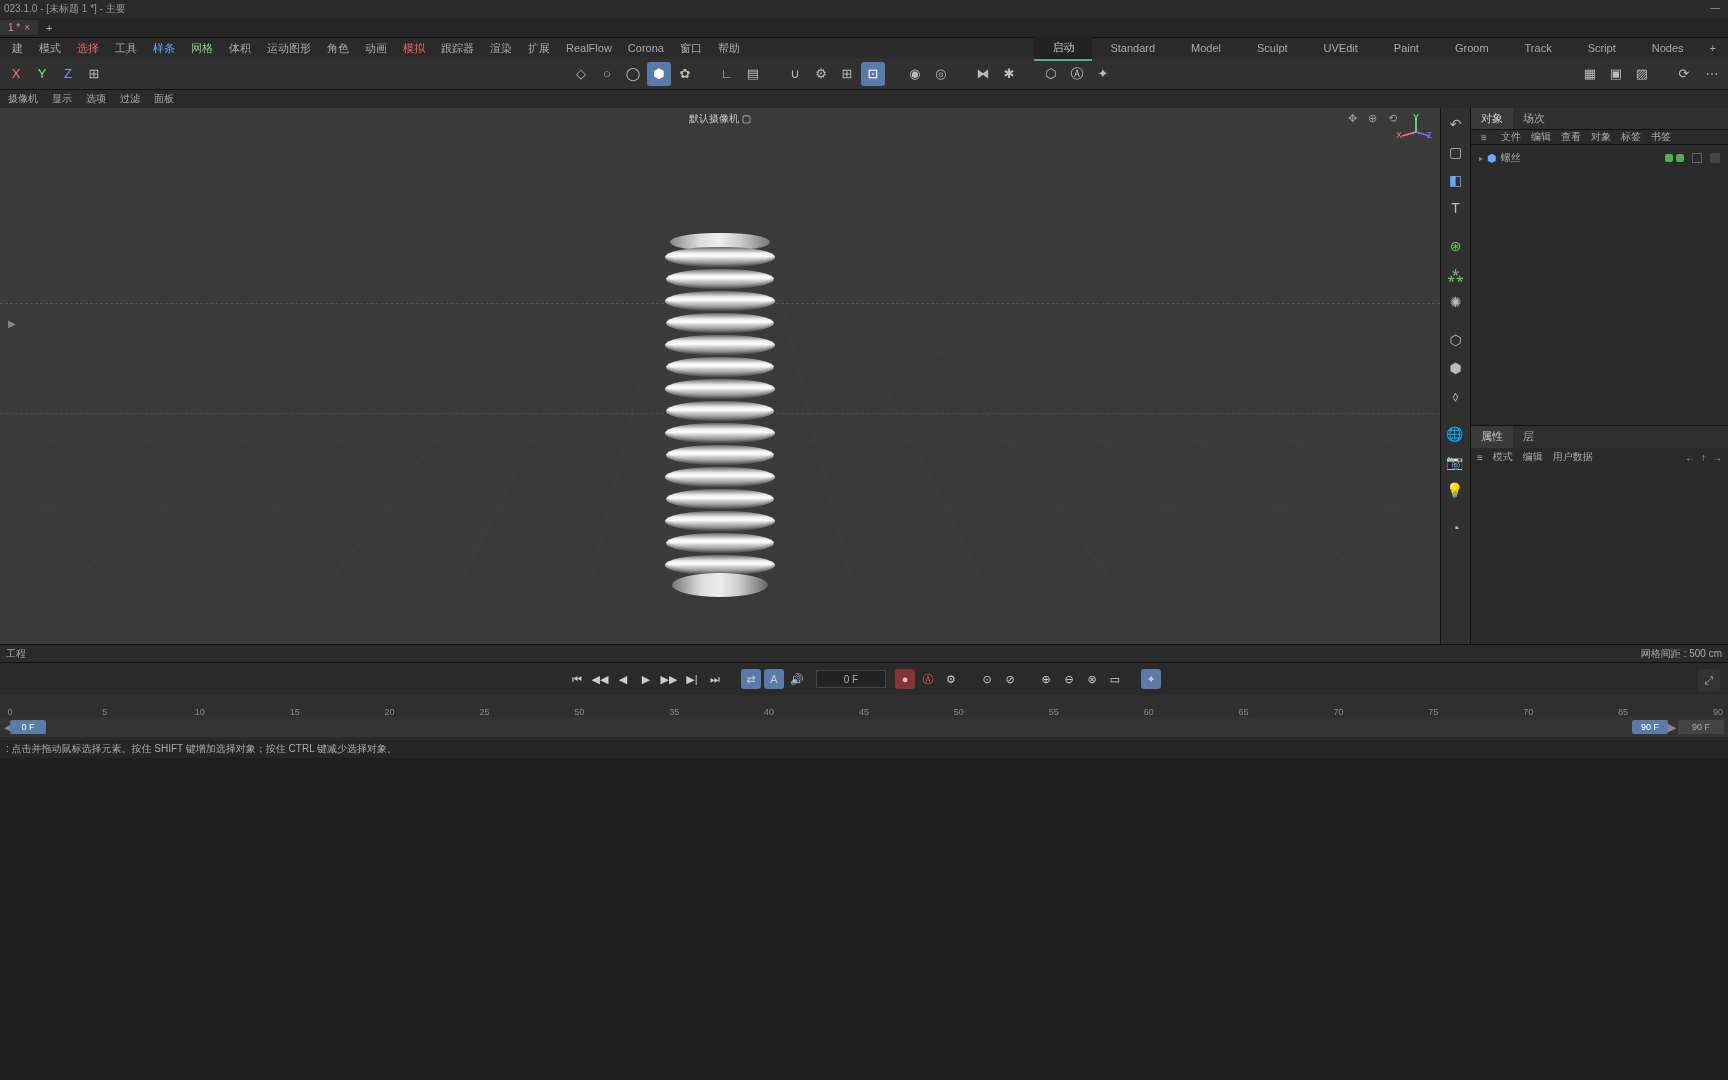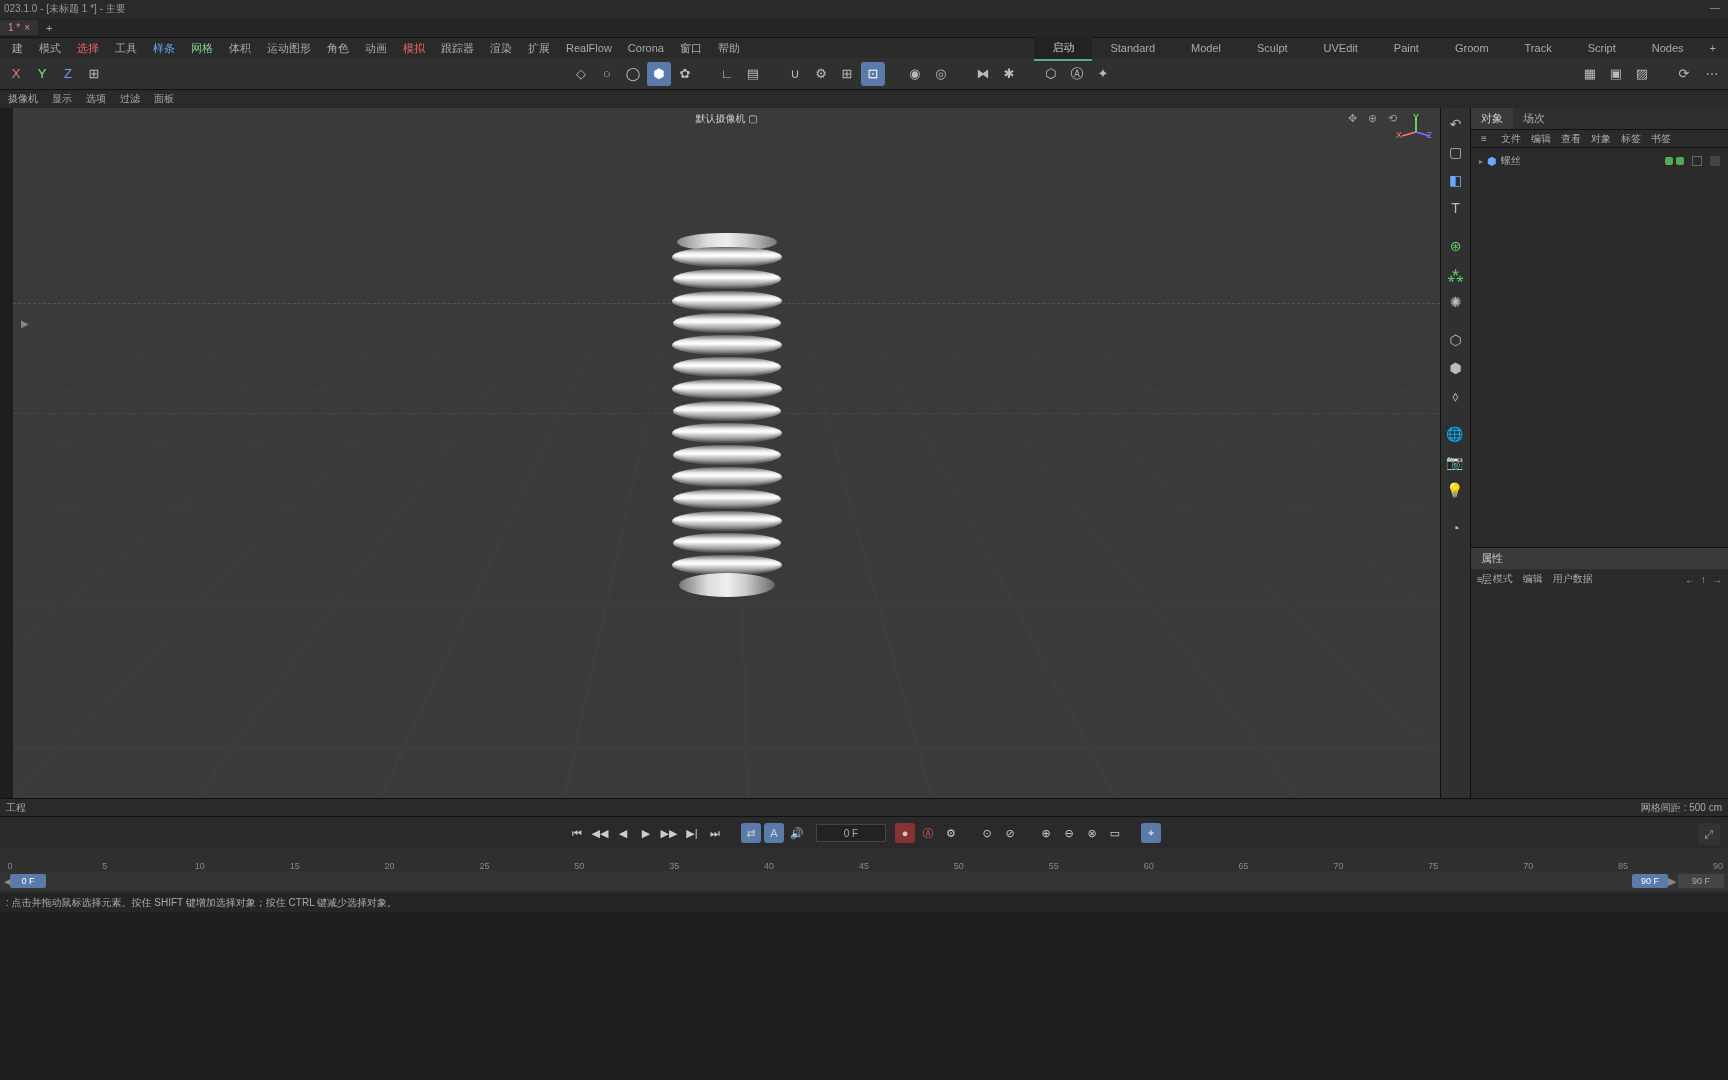--- a/index.html
+++ b/index.html
@@ -25,21 +25,21 @@
 
 .toolbar { height: 32px; background: #303030; display: flex; align-items: center; padding: 0 4px; gap: 4px; border-bottom: 1px solid #111; }
 .tool-btn { width: 24px; height: 24px; display: flex; align-items: center; justify-content: center; border-radius: 3px; cursor: pointer; font-size: 13px; color: #bbb; }
 .tool-btn.active { background: #5a7aaa; color: #fff; }
 .tool-divider { width: 10px; }
 .tool-group { display: flex; gap: 2px; }
 .toolbar .flex { flex: 1; }
 
 .sub-bar { height: 18px; background: #2a2a2a; display: flex; align-items: center; padding: 0 8px; gap: 14px; font-size: 10px; }
 
-.main { display: flex; height: 690px; margin-left: 13px; }
+.main { display: flex; height: 536px; }
 
 .viewport { flex: 1; background: #3a3a3a; position: relative; overflow: hidden; }
 .viewport .vp-label { position: absolute; top: 4px; left: 50%; transform: translateX(-50%); font-size: 10px; color: #ccc; }
 .viewport .axis { position: absolute; top: 6px; right: 6px; width: 36px; height: 36px; }
 .viewport .axis .y { position: absolute; left: 15px; top: -2px; color: #7f7; font-size: 9px; }
 .viewport .axis .x { position: absolute; left: -2px; top: 16px; color: #f77; font-size: 9px; }
 .viewport .axis .z { position: absolute; right: 2px; top: 16px; color: #77f; font-size: 9px; }
 .viewport .play-dot { position: absolute; left: 8px; top: 210px; color: #888; font-size: 10px; }
 .viewport .grid-floor { position: absolute; left: 0; right: 0; top: 190px; bottom: 0; background:
   repeating-linear-gradient(to right, #444 0, #444 1px, transparent 1px, transparent 60px),
@@ -72,21 +72,21 @@
 .panel-menu .mico { width: 14px; height: 14px; display: flex; align-items: center; justify-content: center; }
 .obj-tree { flex: 1; padding: 4px; min-height: 280px; }
 .obj-row { display: flex; align-items: center; gap: 4px; padding: 2px 4px; font-size: 10px; }
 .obj-row .tri { font-size: 8px; color: #888; }
 .obj-row .oico { color: #6af; font-size: 11px; }
 .obj-row .dots { margin-left: auto; display: flex; gap: 3px; }
 .obj-row .dot-g { width: 8px; height: 8px; background: #5a5; border-radius: 2px; }
 .obj-row .sq { width: 10px; height: 10px; border: 1px solid #666; margin-left: 4px; }
 
 .attr-section { border-top: 1px solid #111; }
-.attr-tabs { display: flex; height: 22px; background: #2f2f2f; flex-direction: column; }
+.attr-tabs { display: flex; height: 22px; background: #2f2f2f; }
 .attr-tab { padding: 3px 10px; font-size: 11px; cursor: pointer; }
 .attr-tab.active { background: #3a3a3a; color: #ccc; }
 .attr-menu { display: flex; height: 18px; align-items: center; gap: 10px; padding: 0 6px; font-size: 10px; }
 .attr-menu .nav-ico { margin-left: auto; display: flex; gap: 6px; }
 .attr-body { flex: 1; }
 
 .vp-tools { position: absolute; top: 4px; right: 36px; display: flex; gap: 4px; }
 .vp-tools .vt { width: 16px; height: 16px; color: #999; font-size: 11px; cursor: pointer; }
 
 .status-bar-vp { height: 18px; background: #2a2a2a; display: flex; align-items: center; padding: 0 6px; font-size: 10px; border-top: 1px solid #111; }

